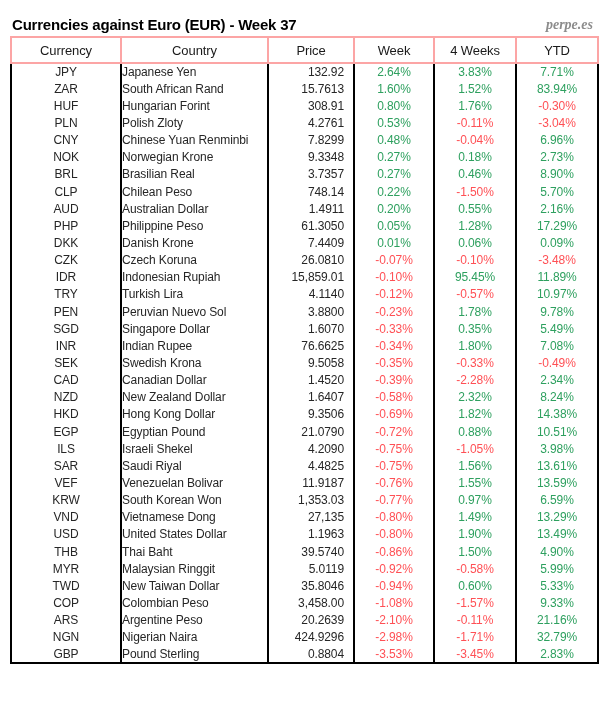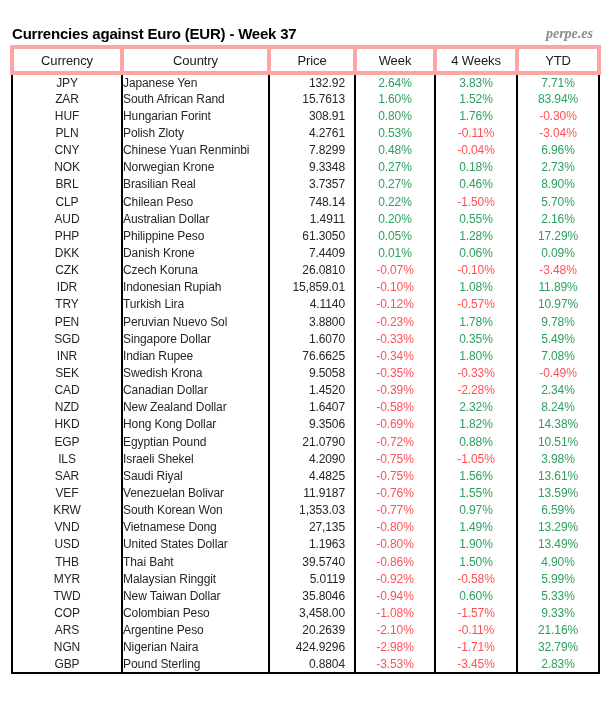--- a/index.html
+++ b/index.html
@@ -5,21 +5,21 @@
   * { box-sizing: border-box; margin: 0; padding: 0; }
   html, body {
     width: 604px; height: 716px;
     background: #ffffff;
     font-family: "Liberation Sans", sans-serif;
     overflow: hidden;
   }
   .page { width: 604px; height: 716px; position: relative; }
 
   .header-bar {
-    height: 45px;
+    height: 36px;
     display: flex;
     align-items: flex-end;
     justify-content: space-between;
     padding: 10px 11px 3px 12px;
   }
   .title {
     font-size: 15px;
     font-weight: bold;
     color: #000000;
     letter-spacing: -0.2px;
@@ -46,21 +46,21 @@
   col.c-4wk     { width: 82px; }
   col.c-ytd     { width: 82px; }
 
   thead th {
     height: 26px;
     font-size: 13px;
     font-weight: normal;
     color: #1a1a1a;
     text-align: center;
     vertical-align: middle;
-    border: 4px solid #fca5a5;
+    border: 2px solid #fca5a5;
     letter-spacing: -0.1px;
   }
 
   tbody td {
     height: 17.15px;
     font-size: 12px;
     color: #262626;
     vertical-align: middle;
     padding: 0;
     letter-spacing: -0.1px;
@@ -198,21 +198,21 @@
           <td class="price">26.0810</td>
           <td class="pct neg">-0.07%</td>
           <td class="pct neg">-0.10%</td>
           <td class="pct neg">-3.48%</td>
         </tr>
         <tr>
           <td class="code">IDR</td>
           <td class="country">Indonesian Rupiah</td>
           <td class="price">15,859.01</td>
           <td class="pct neg">-0.10%</td>
-          <td class="pct pos">1.08%</td>
+          <td class="pct pos">95.45%</td>
           <td class="pct pos">11.89%</td>
         </tr>
         <tr>
           <td class="code">TRY</td>
           <td class="country">Turkish Lira</td>
           <td class="price">4.1140</td>
           <td class="pct neg">-0.12%</td>
           <td class="pct neg">-0.57%</td>
           <td class="pct pos">10.97%</td>
         </tr>

